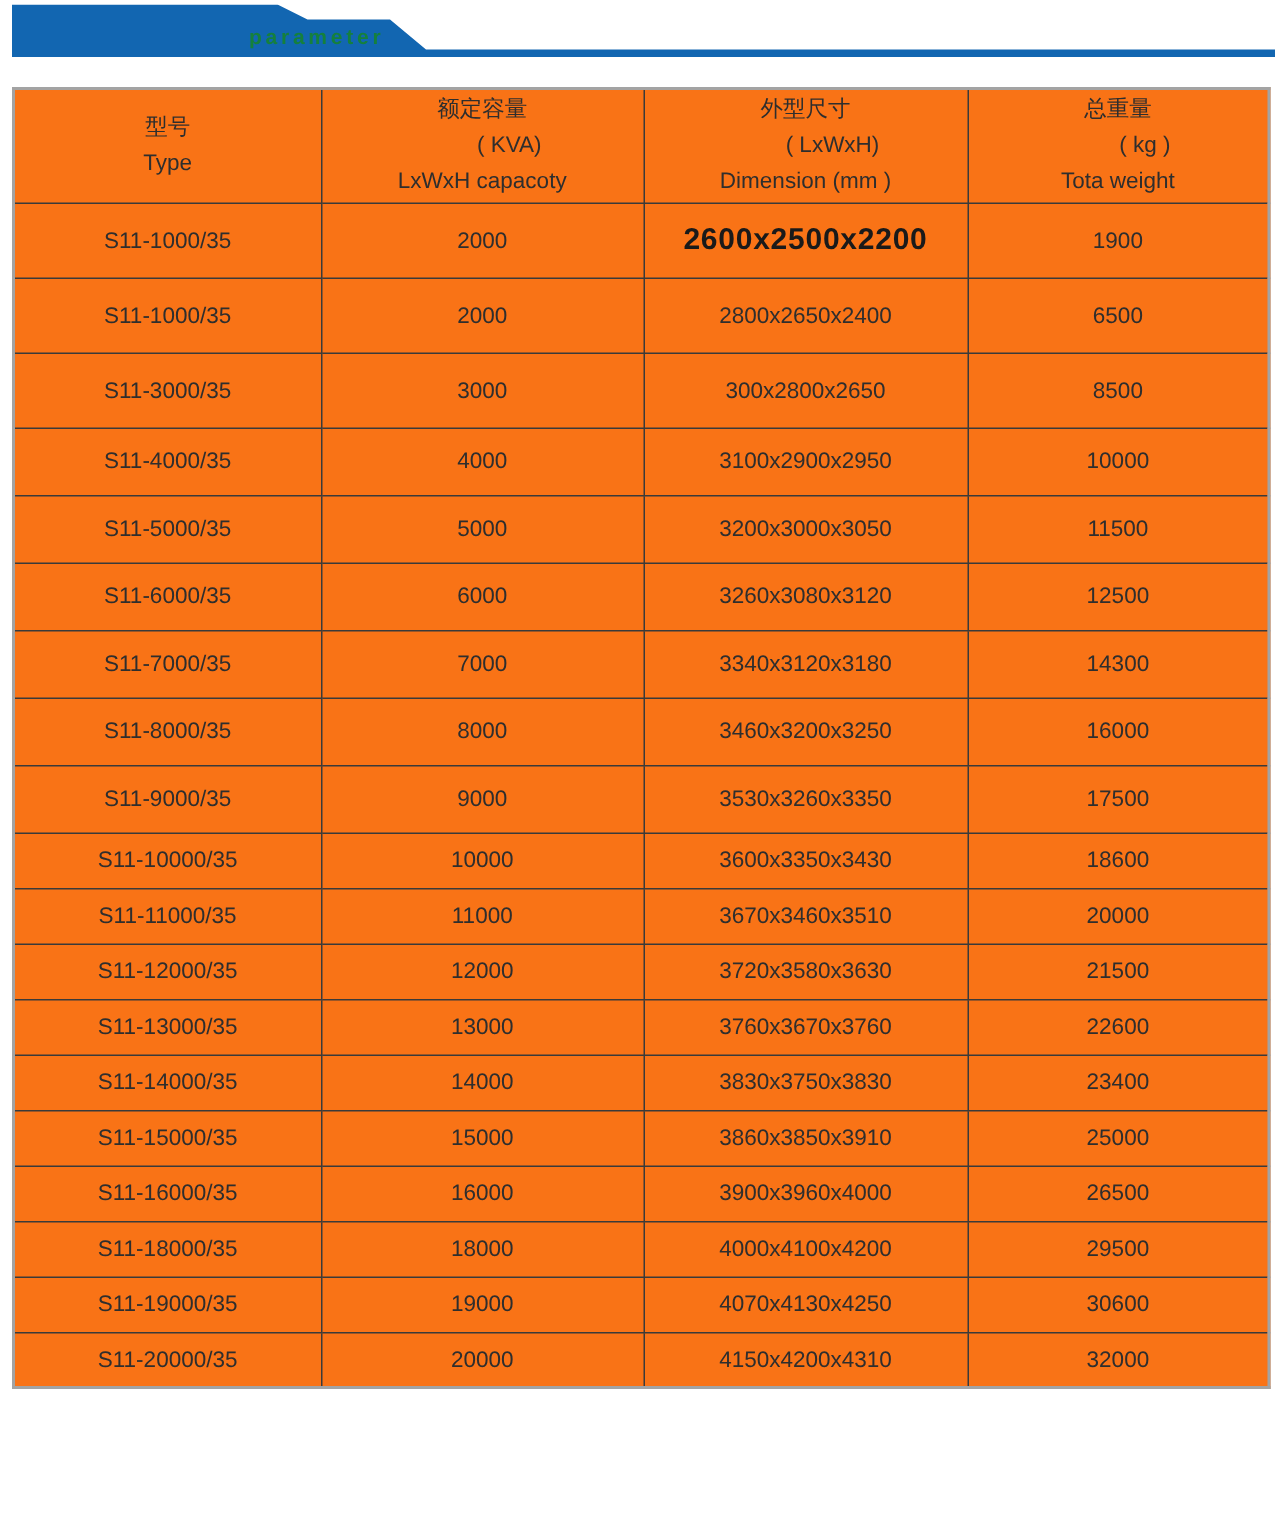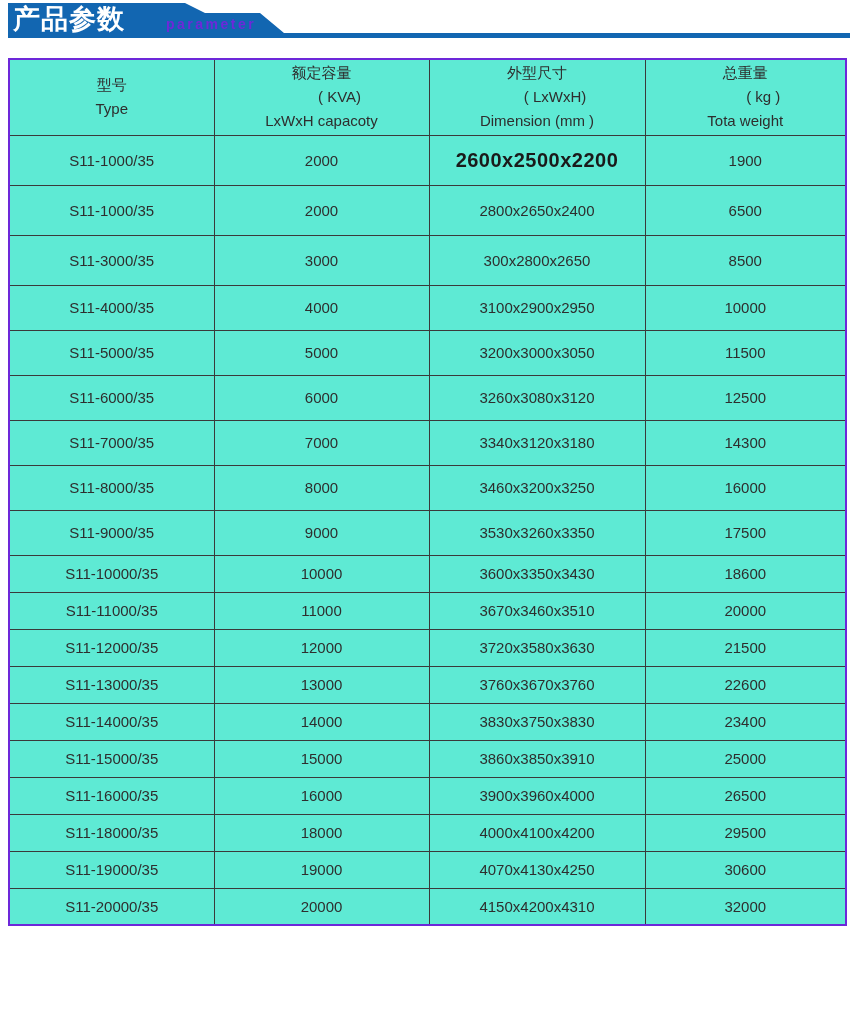--- a/index.html
+++ b/index.html
@@ -11,28 +11,28 @@
   .banner-shape{
     position:absolute;left:0;top:0;width:842px;height:38px;
     clip-path:polygon(0px 3px,177px 3px,197px 13px,252px 13px,276px 33px,842px 33px,842px 38px,0px 38px);
   }
   .banner-title{
     position:absolute;left:5px;top:2px;height:34px;line-height:34px;
     color:#ffffff;font-size:27px;font-weight:bold;letter-spacing:1px;white-space:nowrap;
   }
   .banner-sub{
     position:absolute;left:158px;top:16px;height:16px;line-height:16px;
-    color:#6d28d9;font-size:14px;font-weight:bold;letter-spacing:2.5px;white-space:nowrap;
+    color:#15803d;font-size:14px;font-weight:bold;letter-spacing:2.5px;white-space:nowrap;
   }
 
   
   table.spec-table{
     position:absolute;left:8px;top:58px;width:837px;
     border-collapse:collapse;table-layout:fixed;
-    border:2px solid #6d28d9;background:#5eead4;
+    border:2px solid #a3a3a3;background:#f97316;
   }
   .spec-table th,.spec-table td{
     border:1.5px solid #3a3a3a;
     text-align:center;vertical-align:middle;
     font-size:15px;color:#2e2e2e;padding:0;overflow:hidden;
     font-weight:normal;
   }
   .spec-table thead tr{height:76px;}
   .h-zh{line-height:24px;font-size:15px;color:#2e2e2e;}
   .h-sub{line-height:24px;font-size:15px;color:#2e2e2e;margin-left:36px;}
@@ -42,21 +42,20 @@
   tr.rh-37{height:37px;}
   td.big-dim{font-size:20px;font-weight:600;color:#1a1a1a;letter-spacing:0.5px;}
 </style>
 </head>
 <body>
 
 <div class="page">
 
   <div class="banner">
     <div class="banner-shape" style="background: rgb(18, 102, 177);"></div>
-    <span class="banner-title">产品参数</span>
     <span class="banner-sub">parameter</span>
   </div>
 
   <table class="spec-table">
     <colgroup>
       <col style="width:205px">
       <col style="width:215px">
       <col style="width:216px">
       <col style="width:201px">
     </colgroup>

